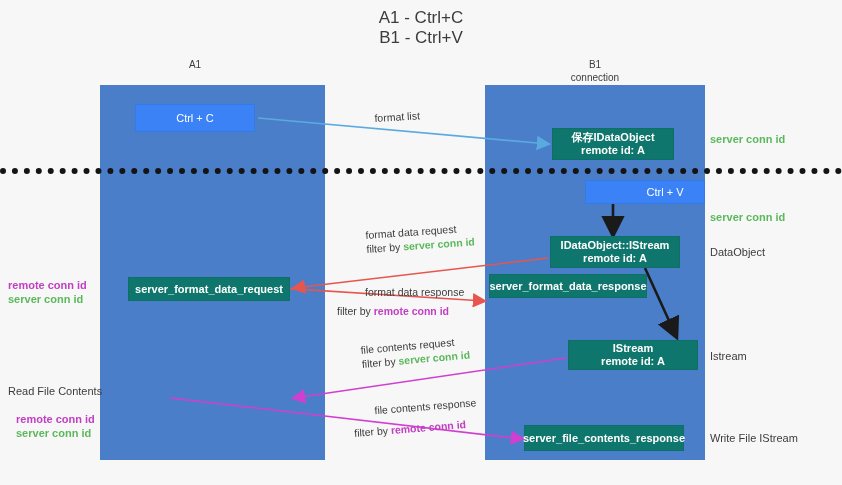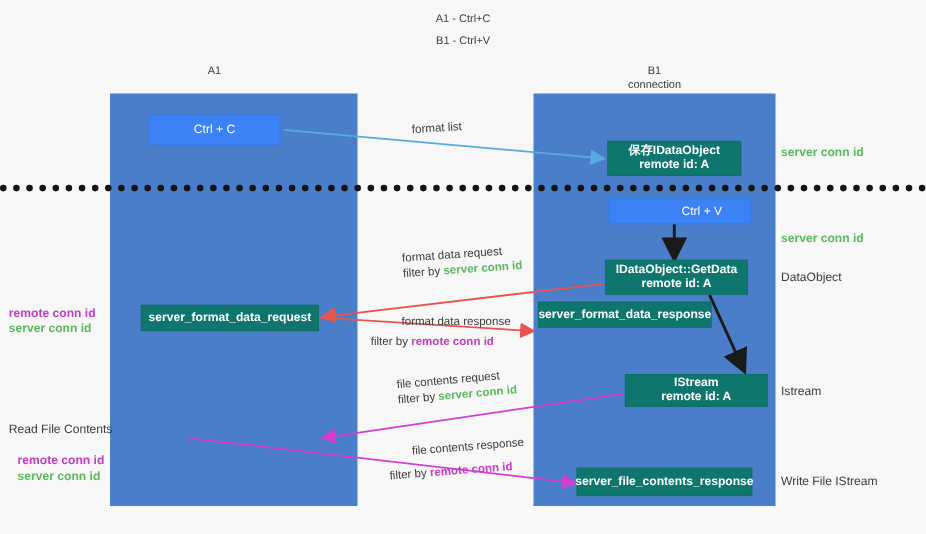--- a/index.html
+++ b/index.html
@@ -8,21 +8,21 @@
     background:#f7f7f7;
     font-family:"Liberation Sans","DejaVu Sans",sans-serif;
     position:relative;overflow:hidden;
     color:#3c3c3c;
   }
   #stage{position:absolute;inset:0;}
   svg#wires{position:absolute;left:0;top:0;width:842px;height:485px;pointer-events:none;}
 
   .title{
     position:absolute;left:0;top:8px;width:842px;text-align:center;
-    font-size:10px;line-height:20px;color:#3c3c3c;
+    font-size:17px;line-height:20px;color:#3c3c3c;
   }
 
   .col-head{
     position:absolute;text-align:center;font-size:10px;line-height:13px;color:#3c3c3c;
   }
 
   .lane{position:absolute;background:#4a7ec9;}
 
   .node{
     position:absolute;box-sizing:border-box;
@@ -112,26 +112,26 @@
   <div class="node orange" style="left:128px;top:277px;width:162px;height:24px;">
     <span>server_format_data_request</span>
   </div>
 
 
   <div class="node orange" style="left:552px;top:128px;width:122px;height:32px;">
     <span>保存IDataObject</span>
     <span class="l2">remote id: A</span>
   </div>
 
-  <div class="node green" style="left:553px;top:180px;width:130px;height:24px;padding-left:40px;">
+  <div class="node green" style="left:585px;top:180px;width:120px;height:24px;padding-left:40px;">
     <span>Ctrl + V</span>
   </div>
 
   <div class="node orange" style="left:550px;top:236px;width:130px;height:32px;">
-    <span>IDataObject::GetData</span>
+    <span>IDataObject::IStream</span>
     <span class="l2">remote id: A</span>
   </div>
 
   <div class="node orange" style="left:489px;top:274px;width:158px;height:24px;">
     <span>server_format_data_response</span>
   </div>
 
   <div class="node orange" style="left:568px;top:340px;width:130px;height:30px;">
     <span>IStream</span>
     <span class="l2">remote id: A</span>

